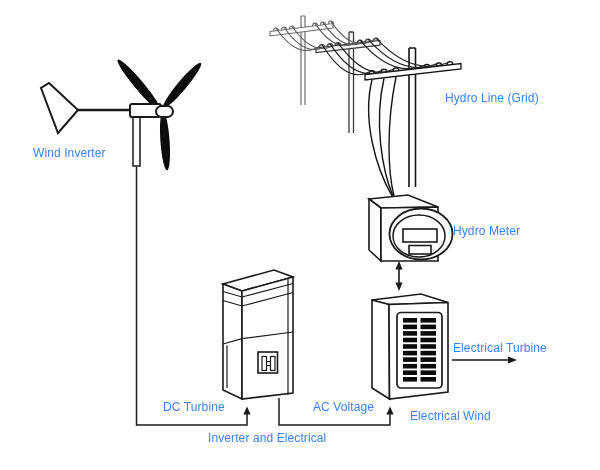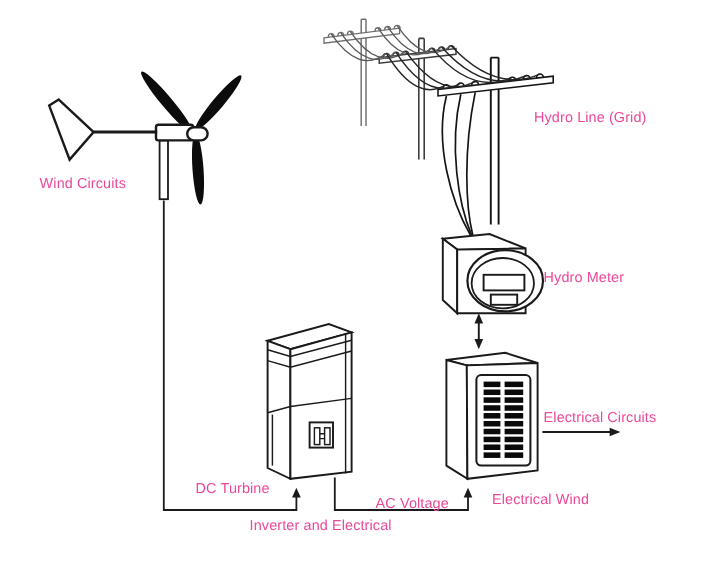--- a/index.html
+++ b/index.html
@@ -1,19 +1,19 @@
 <!DOCTYPE html>
 <html><head>
 <meta charset="utf-8">
 <style>
   html,body{margin:0;padding:0;background:#fff;}
   .stage{position:relative;width:600px;height:470px;background:#fff;overflow:hidden;
          font-family:"Liberation Sans", sans-serif;}
   .stage svg{position:absolute;left:0;top:0;}
-  .lbl{position:absolute;font-size:12px;line-height:14px;color:#ec4899;white-space:nowrap;
+  .lbl{position:absolute;font-size:12px;line-height:14px;color:#3b82f6;white-space:nowrap;
        letter-spacing:0.1px;}
 </style>
 </head>
 <body>
 
 <div class="stage">
 
 <svg width="600" height="470" viewBox="0 0 600 470">
 
   <g fill="none">
@@ -169,22 +169,22 @@
     <path d="M136.5,167 V425 H247 V413" fill="none" stroke="#1a1a1a" stroke-width="1.5"></path>
     <polygon points="247,406.5 243.4,414.5 250.6,414.5" fill="#1a1a1a"></polygon>
   </g>
   <g>
     <path d="M279,398 V425 H390 V413" fill="none" stroke="#1a1a1a" stroke-width="1.5"></path>
     <polygon points="390,406.5 386.4,414.5 393.6,414.5" fill="#1a1a1a"></polygon>
   </g>
 
 </svg>
 
-  <div class="lbl" style="left:33px;top:146px;">Wind Circuits</div>
+  <div class="lbl" style="left:33px;top:146px;">Wind Inverter</div>
   <div class="lbl" style="left:445px;top:91px;">Hydro Line (Grid)</div>
   <div class="lbl" style="left:453px;top:224px;">Hydro Meter</div>
-  <div class="lbl" style="left:453px;top:341px;">Electrical Circuits</div>
+  <div class="lbl" style="left:453px;top:341px;">Electrical Turbine</div>
   <div class="lbl" style="left:410px;top:409px;">Electrical Wind</div>
   <div class="lbl" style="left:163px;top:400px;">DC Turbine</div>
-  <div class="lbl" style="left:313px;top:400px;margin-top:12px;">AC Voltage</div>
+  <div class="lbl" style="left:313px;top:400px;">AC Voltage</div>
   <div class="lbl" style="left:208px;top:431px;">Inverter and Electrical</div>
 
 </div>
 
 </body></html>

